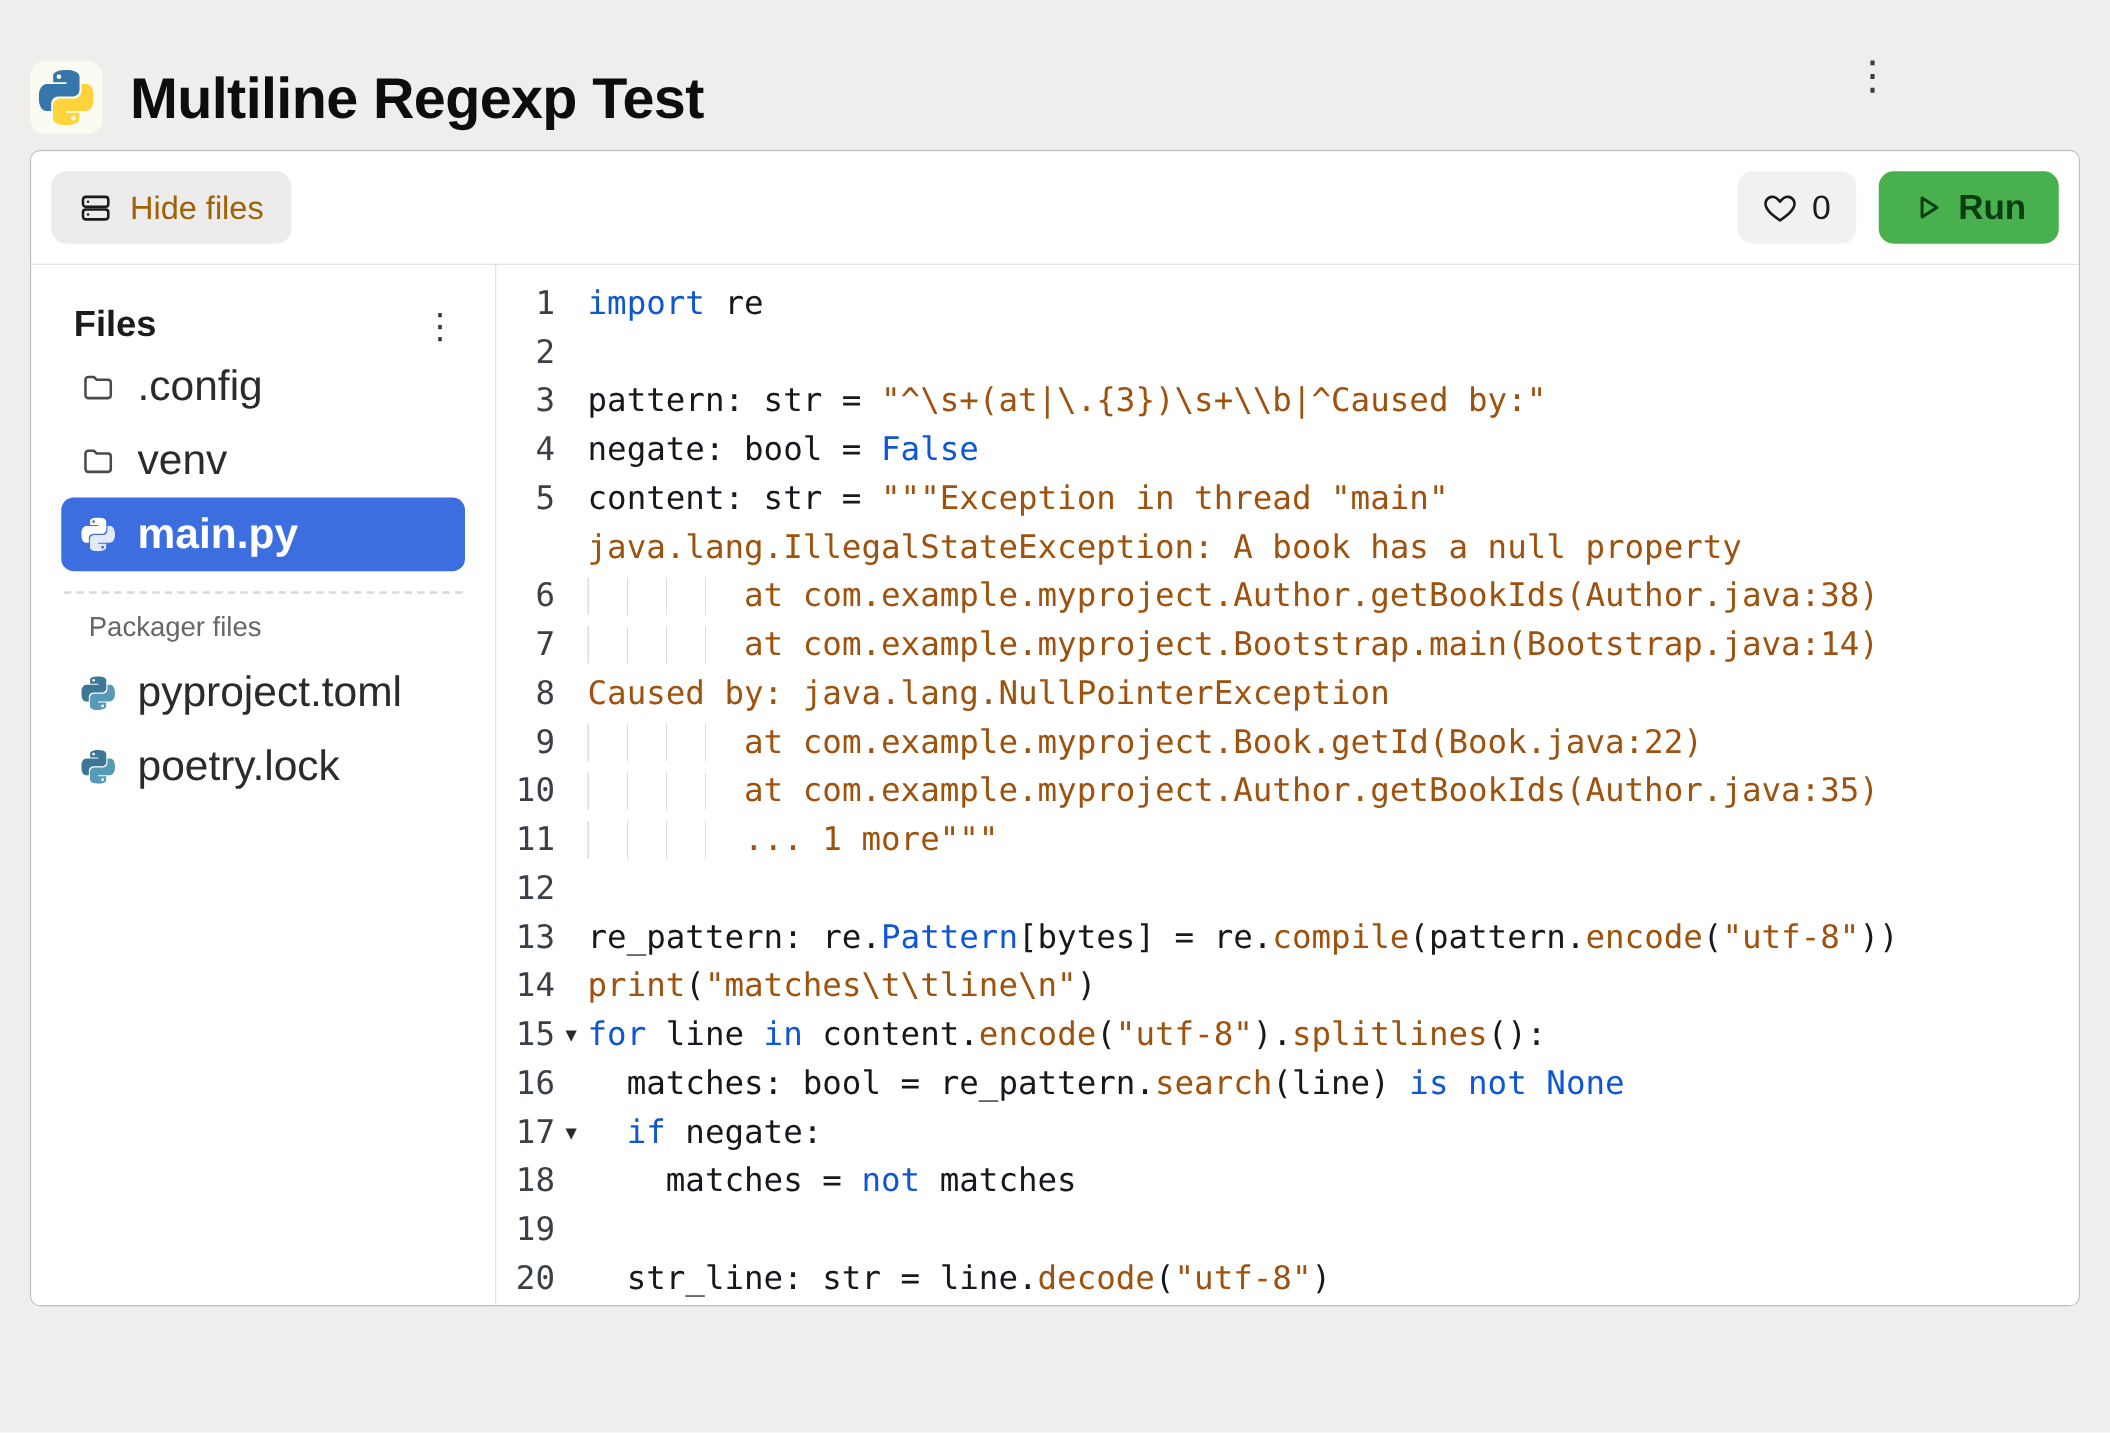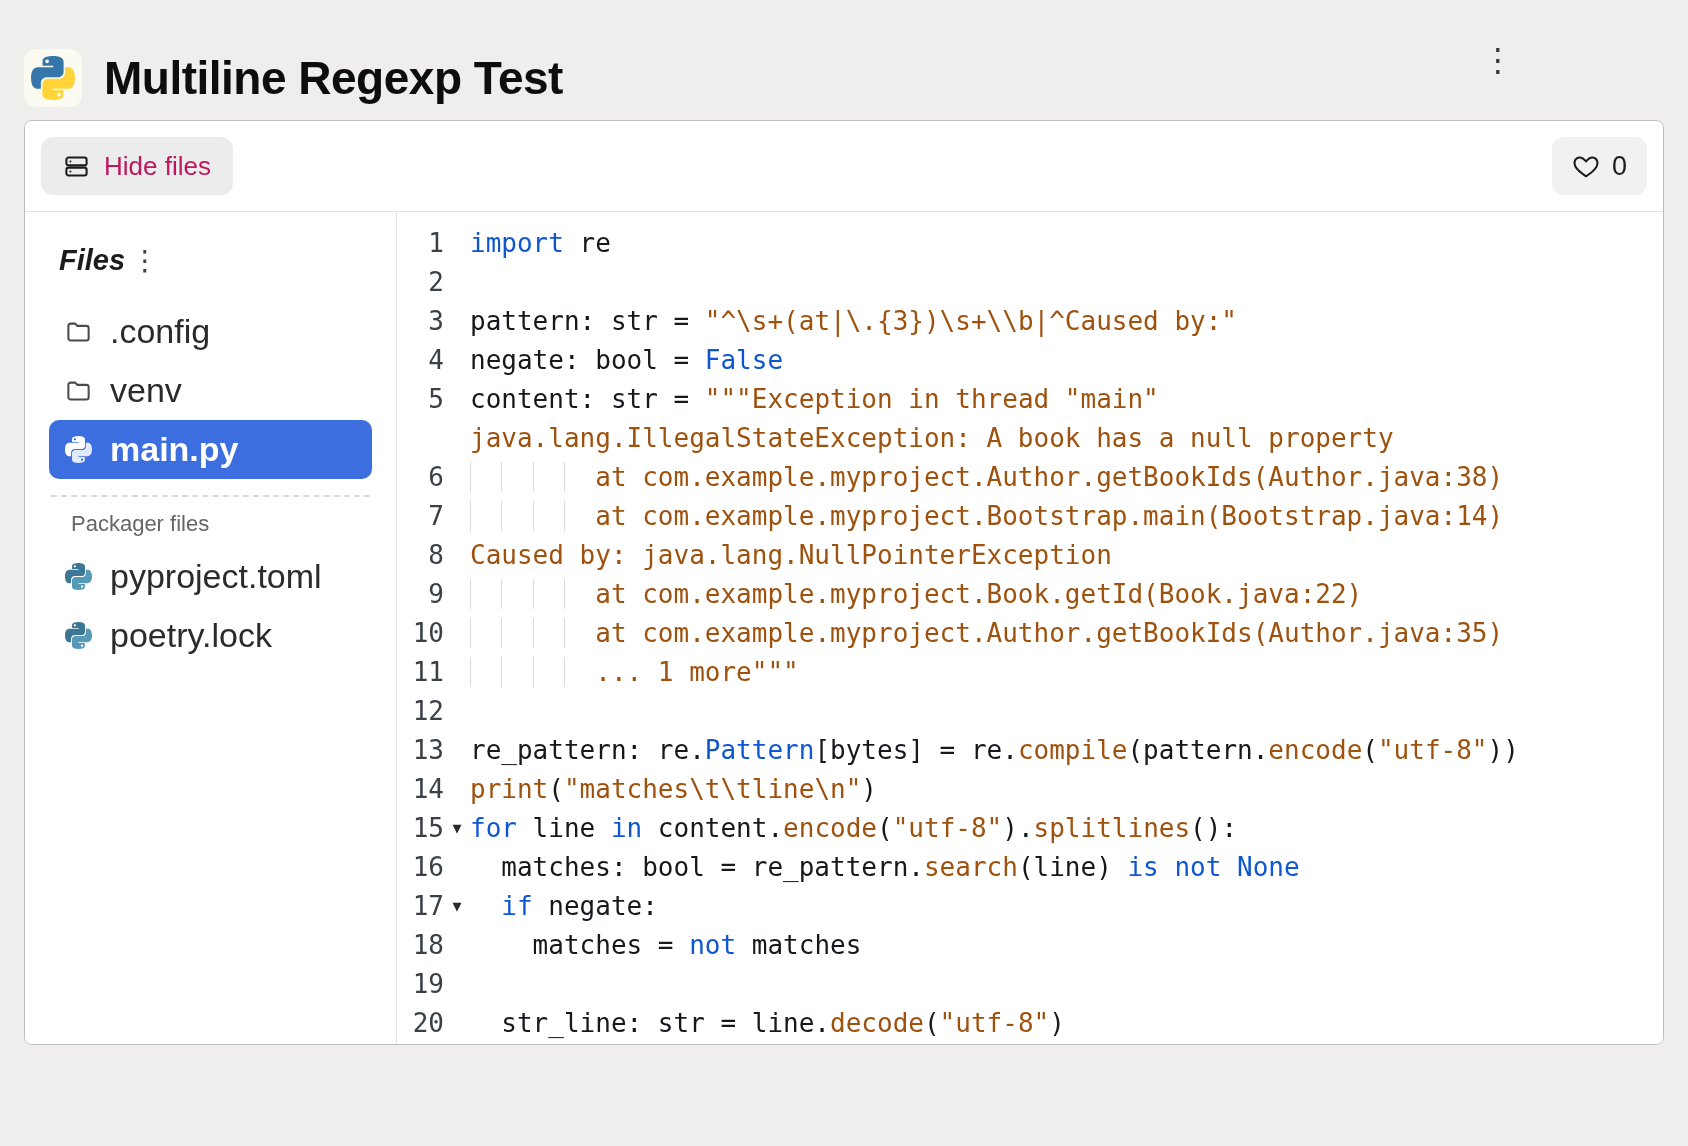--- a/index.html
+++ b/index.html
@@ -52,21 +52,21 @@
 
   
   .toolbar{
     position:absolute;top:0;left:0;right:0;height:91px;
     display:flex;align-items:center;padding:0 16px;
     border-bottom:1px solid #e3e3e3;background:#fff;
   }
   .btn-hide-files{
     display:flex;align-items:center;gap:14px;height:58px;padding:0 22px;
     background:#ececec;border:none;border-radius:12px;
-    font-family:inherit;font-size:26px;font-weight:500;color:#be185d;
+    font-family:inherit;font-size:26px;font-weight:500;color:#a16207;
   }
   .btn-hide-files svg{width:27px;height:27px;stroke:#1a1a1a;}
   .likes-chip{
     margin-left:auto;display:flex;align-items:center;gap:12px;height:58px;
     padding:0 20px;background:#f1f1f1;border-radius:12px;border:none;
     font-family:inherit;font-size:27px;color:#1c1c1c;
   }
   .likes-chip svg{width:28px;height:28px;}
   .btn-run{
     margin-left:18px;display:flex;align-items:center;gap:12px;height:58px;
@@ -75,22 +75,22 @@
   }
   .btn-run svg{width:26px;height:26px;stroke:#0b3d13;}
 
   
   .sidebar{
     position:absolute;left:0;top:91px;bottom:0;width:372px;
     border-right:1px solid #e3e3e3;background:#fff;
     padding:28px 24px 0 24px;
   }
   .sidebar-header{
-    display:flex;align-items:center;
-    padding-left:10px;margin-bottom:22px;font-style:italic;
+    display:flex;align-items:center;justify-content:space-between;
+    padding-left:10px;
   }
   .sidebar-title{font-size:29px;font-weight:700;color:#1c1c1c;}
   .sidebar-kebab{
     width:40px;height:40px;display:flex;align-items:center;justify-content:center;
     font-size:28px;color:#3c3c3c;border-radius:8px;user-select:none;
   }
   .sidebar-item{
     height:59px;display:flex;align-items:center;gap:18px;
     padding:0 16px;border-radius:10px;font-size:34px;color:#2b2b2b;
   }
@@ -165,20 +165,26 @@
       <span data-interactable="false">Hide files</span>
     </button>
 
     <button class="likes-chip" data-interactable="true">
       <svg data-interactable="false" viewBox="0 0 24 24" fill="none" stroke="#1c1c1c" stroke-width="1.8" stroke-linejoin="round">
         <path d="M12 20.8S4.8 16.2 2.8 12.3C1 8.7 2.8 5.1 6.2 4.7c2.3-.3 4.2 1.4 5.8 3.3 1.6-1.9 3.5-3.6 5.8-3.3 3.4.4 5.2 4 3.4 7.6-2 3.9-9.2 8.5-9.2 8.5z"></path>
       </svg>
       <span data-interactable="false">0</span>
     </button>
 
+    <button class="btn-run" data-interactable="true">
+      <svg data-interactable="false" viewBox="0 0 24 24" fill="none" stroke-width="2.2" stroke-linejoin="round">
+        <polygon points="8,5 19,12 8,19"></polygon>
+      </svg>
+      <span data-interactable="false">Run</span>
+    </button>
   </div>
 
   <aside class="sidebar" data-interactable="false">
     <div class="sidebar-header" data-interactable="false">
       <span class="sidebar-title" data-interactable="false">Files</span>
       <span class="sidebar-kebab" data-interactable="true">⋮</span>
     </div>
 
     <div class="sidebar-item" data-interactable="true">
       <svg class="folder-icon" data-interactable="false" viewBox="0 0 24 24">

